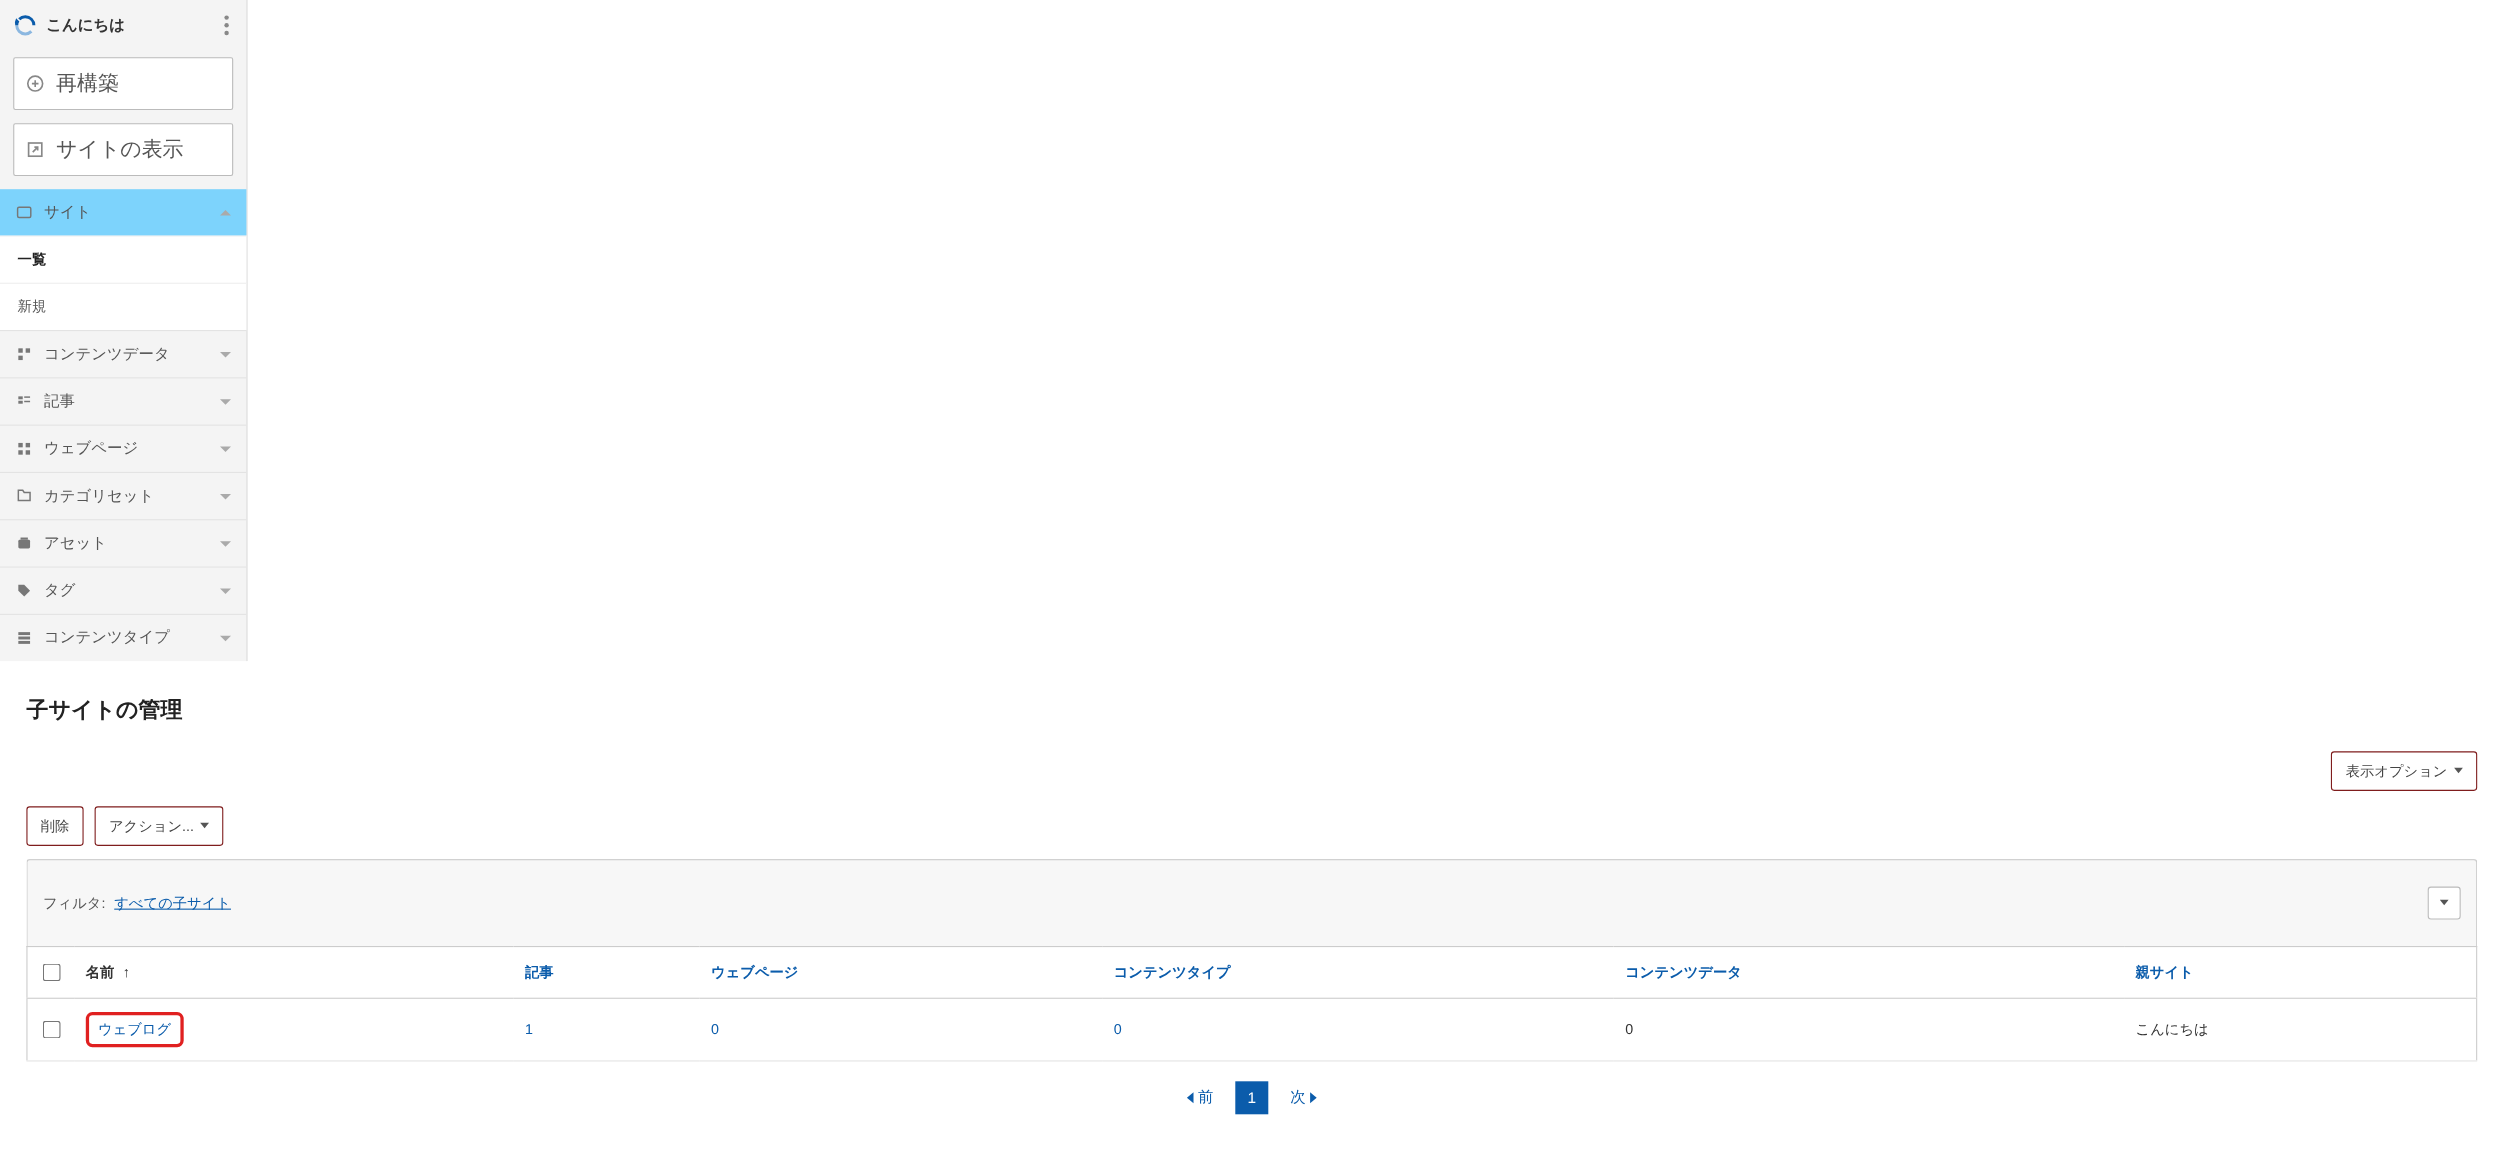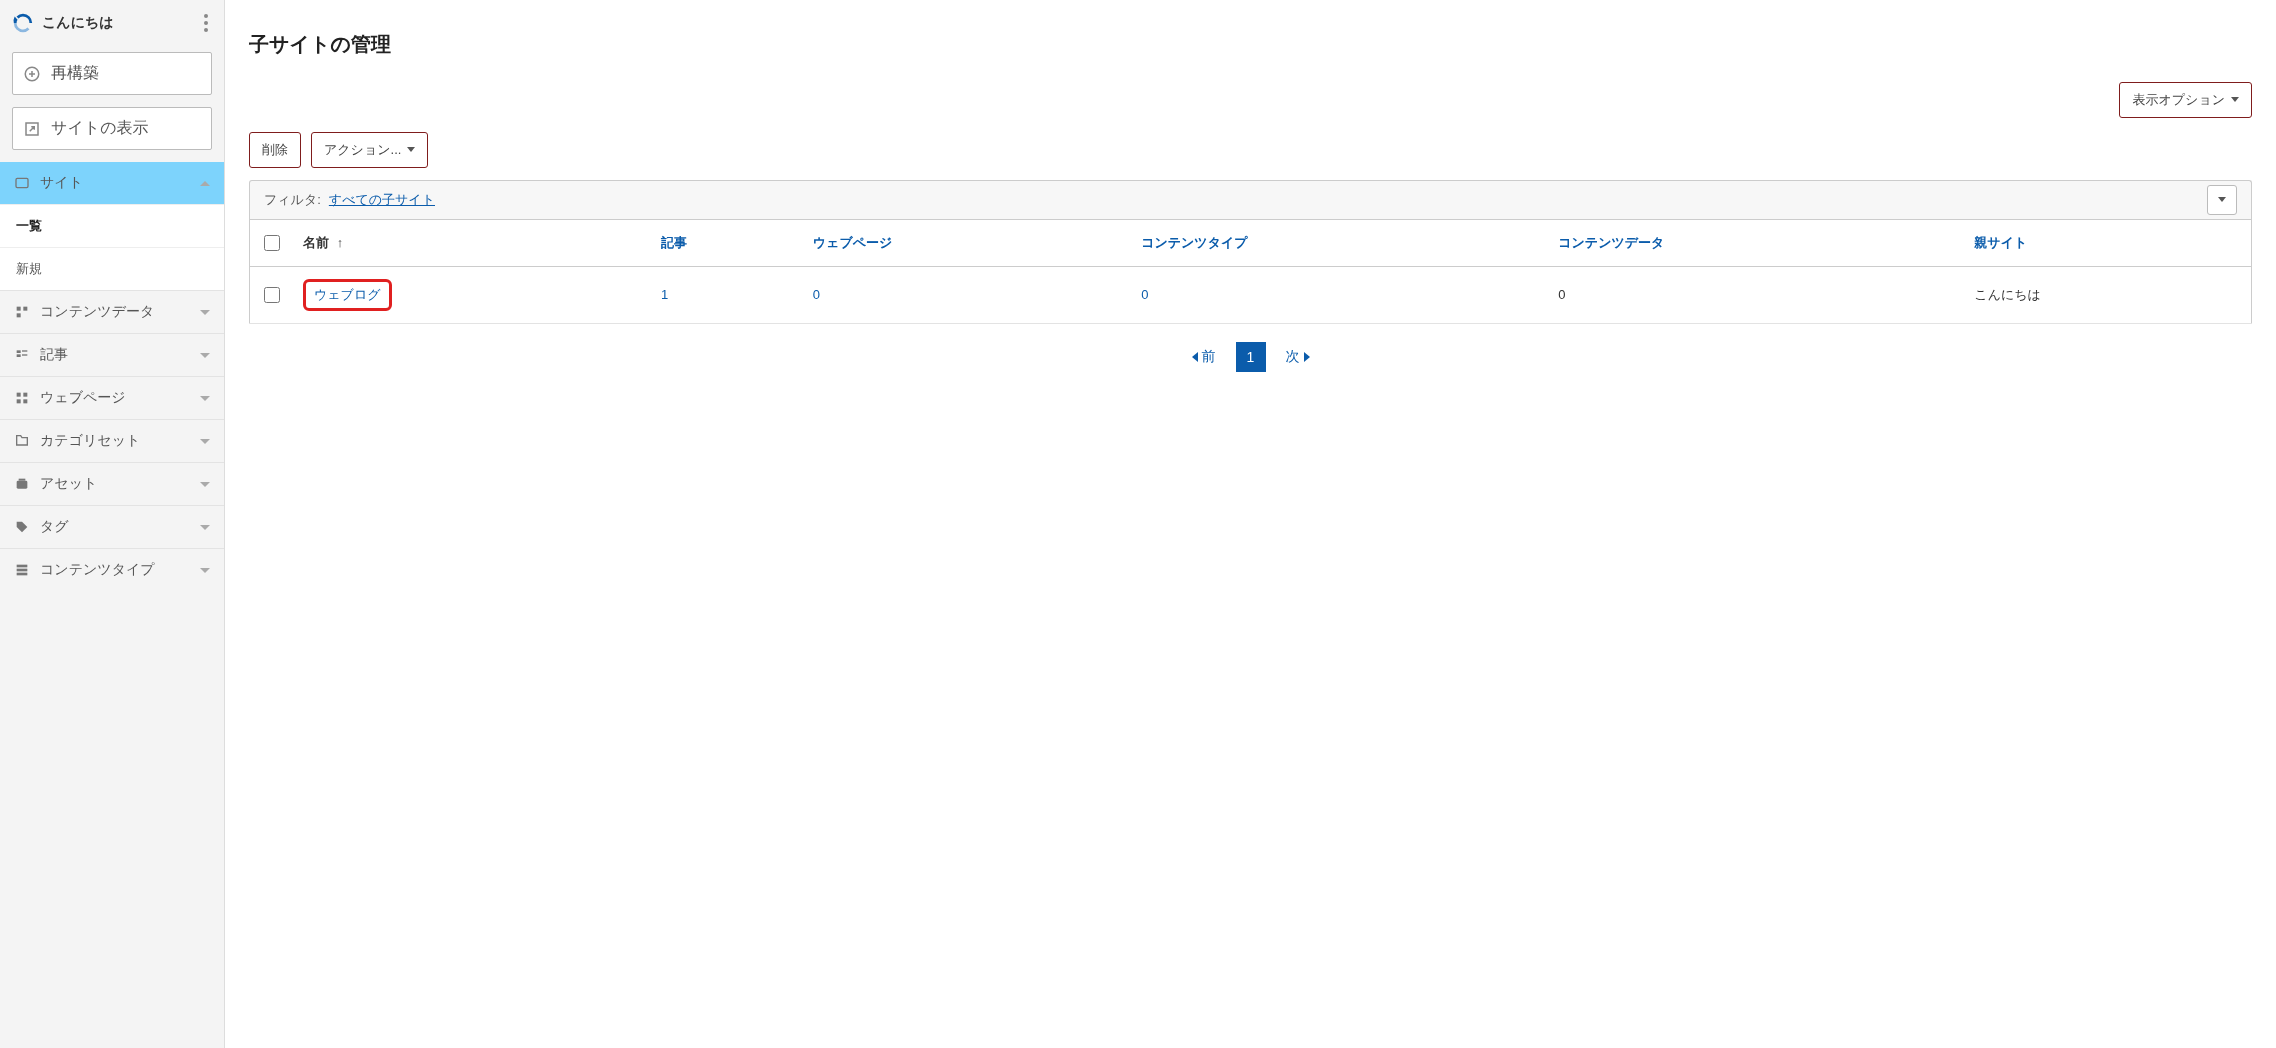--- a/index.html
+++ b/index.html
@@ -3,21 +3,21 @@
 <meta charset="utf-8">
 <style>
   * { box-sizing: border-box; }
   body {
     margin: 0;
     font-family: "Hiragino Kaku Gothic ProN", "Hiragino Sans", Meiryo, sans-serif;
     font-size: 14px;
     color: #333;
     background: #fff;
   }
-  .app { display: flex; width: 100%; height: 100vh; }
+  .app { display: flex; width: 100%; height: 100vh; flex-direction: column; }
 
   
   .sidebar {
     width: 225px;
     flex: 0 0 225px;
     background: #f4f4f4;
     border-right: 1px solid #ddd;
     display: flex;
     flex-direction: column;
   }
@@ -35,21 +35,21 @@
 
   .sidebar-btn {
     margin: 6px 12px;
     border: 1px solid #bbb;
     border-radius: 2px;
     background: #fff;
     padding: 10px 10px;
     display: flex;
     align-items: center;
     gap: 10px;
-    font-size: 16px;
+    font-size: 19px;
     color: #555;
     cursor: pointer;
   }
   .sidebar-btn .icon { width: 18px; height: 18px; color: #888; flex: 0 0 18px; }
 
   .sidebar-nav { margin-top: 6px; }
   .nav-group-header {
     display: flex;
     align-items: center;
     padding: 12px 14px;
@@ -132,21 +132,21 @@
     padding: 0 24px 12px;
     display: flex;
     gap: 10px;
   }
 
   .table-wrap { padding: 0 24px 24px; }
   .filter-bar {
     border: 1px solid #ccc;
     border-bottom: none;
     background: #f7f7f7;
-    padding: 4px 14px;
+    padding: 24px 14px;
     display: flex;
     align-items: center;
     justify-content: space-between;
     border-radius: 3px 3px 0 0;
   }
   .filter-bar .left { display: flex; align-items: center; gap: 8px; color: #555; font-size: 13px; }
   .filter-bar .filter-link { color: #0b5cab; text-decoration: underline; cursor: pointer; }
   .filter-bar .filter-toggle { border: 1px solid #bbb; background: #fff; border-radius: 3px; width: 30px; height: 30px; display: flex; align-items: center; justify-content: center; cursor: pointer; }
 
   table.data {

